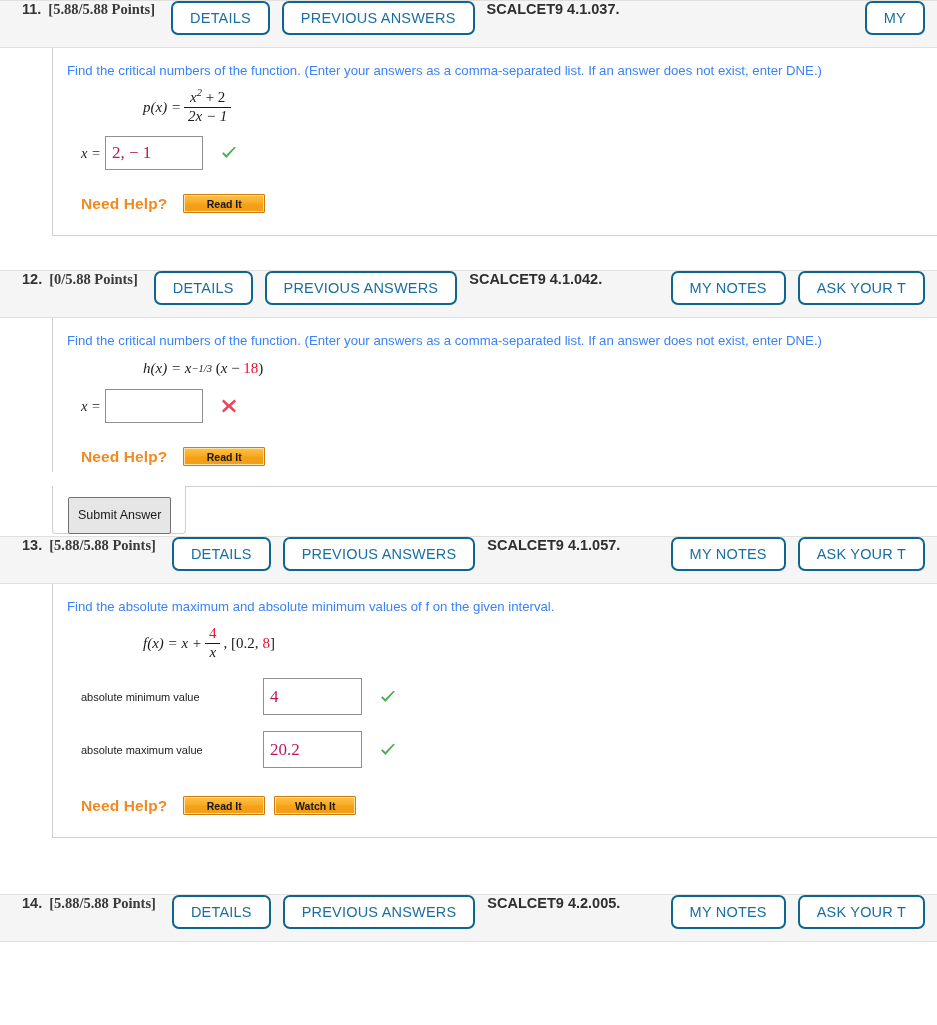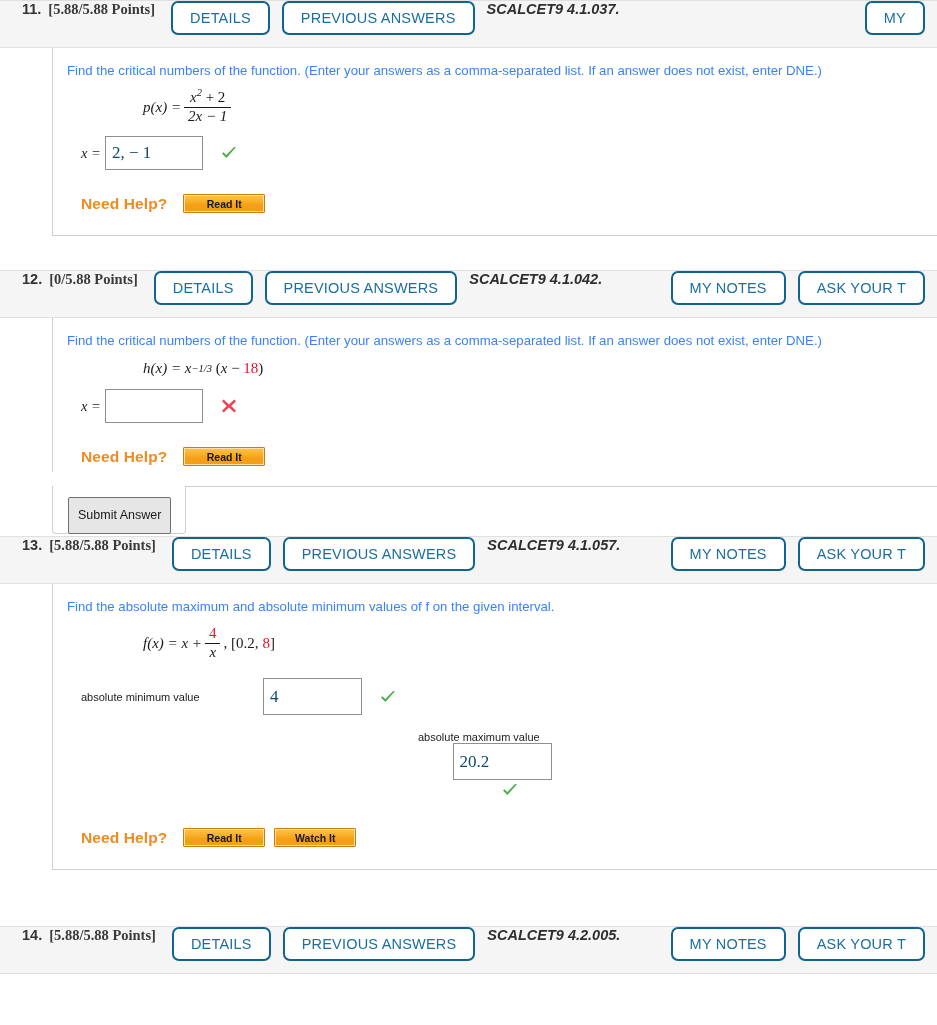--- a/index.html
+++ b/index.html
@@ -43,21 +43,21 @@
     font-size: 14.5px;
     font-weight: normal;
     letter-spacing: .2px;
     margin-right: 12px;
     box-sizing: border-box;
     cursor: pointer;
     flex: 0 0 auto;
   }
   .q-code {
     font-size: 14.5px; font-weight: bold; color: #2e2e2e;
-    margin-right: 22px; flex: 0 0 auto; font-style: italic;
+    margin-right: 22px; flex: 0 0 auto;
   }
   .spacer-flex { flex: 1 1 auto; }
 
   
   .q-body {
     border-left: 1px solid #cfcfcf;
     border-bottom: 1px solid #cfcfcf;
     margin-left: 52px;
     padding: 14px 0 22px 14px;
     box-sizing: border-box;
@@ -108,21 +108,21 @@
     font-size: 11px; color: #222; font-style: normal;
     width: 196px; padding-left: 14px; box-sizing: border-box;
   }
   .ansbox {
     width: 98px; height: 34px;
     border: 1px solid #8f8f8f;
     background: #ffffff;
     box-sizing: border-box;
     font-family: "Liberation Serif", serif;
     font-size: 17px;
-    color: #0c4a6e;
+    color: #be185d;
     padding: 0 6px;
     line-height: 32px;
     overflow: hidden;
     white-space: nowrap;
   }
   .ansbox.wide13 { width: 99px; height: 37px; line-height: 35px; }
 
   .mark { margin-left: 16px; display: inline-block; width: 20px; height: 20px; }
   .mark svg { display: block; }
 
@@ -305,21 +305,21 @@
     <div class="ans-row" style="margin-top:18px;">
       <span class="ans-label-text">absolute minimum value</span>
       <div class="ansbox wide13">4</div>
       <span class="mark">
         <svg width="20" height="20" viewBox="0 0 20 20">
             <path d="M3 10.5 L7.4 15 L17 4.2 L15.1 4 L7.3 12 L4.6 9.2 Z" fill="#4caf50"></path>
           </svg>
       </span>
     </div>
 
-    <div class="ans-row" style="margin-top:16px;flex-direction:column;">
+    <div class="ans-row" style="margin-top:16px;">
       <span class="ans-label-text">absolute maximum value</span>
       <div class="ansbox wide13">20.2</div>
       <span class="mark">
         <svg width="20" height="20" viewBox="0 0 20 20">
             <path d="M3 10.5 L7.4 15 L17 4.2 L15.1 4 L7.3 12 L4.6 9.2 Z" fill="#4caf50"></path>
           </svg>
       </span>
     </div>
 
     <div class="needhelp-row" style="margin-top:28px;">

